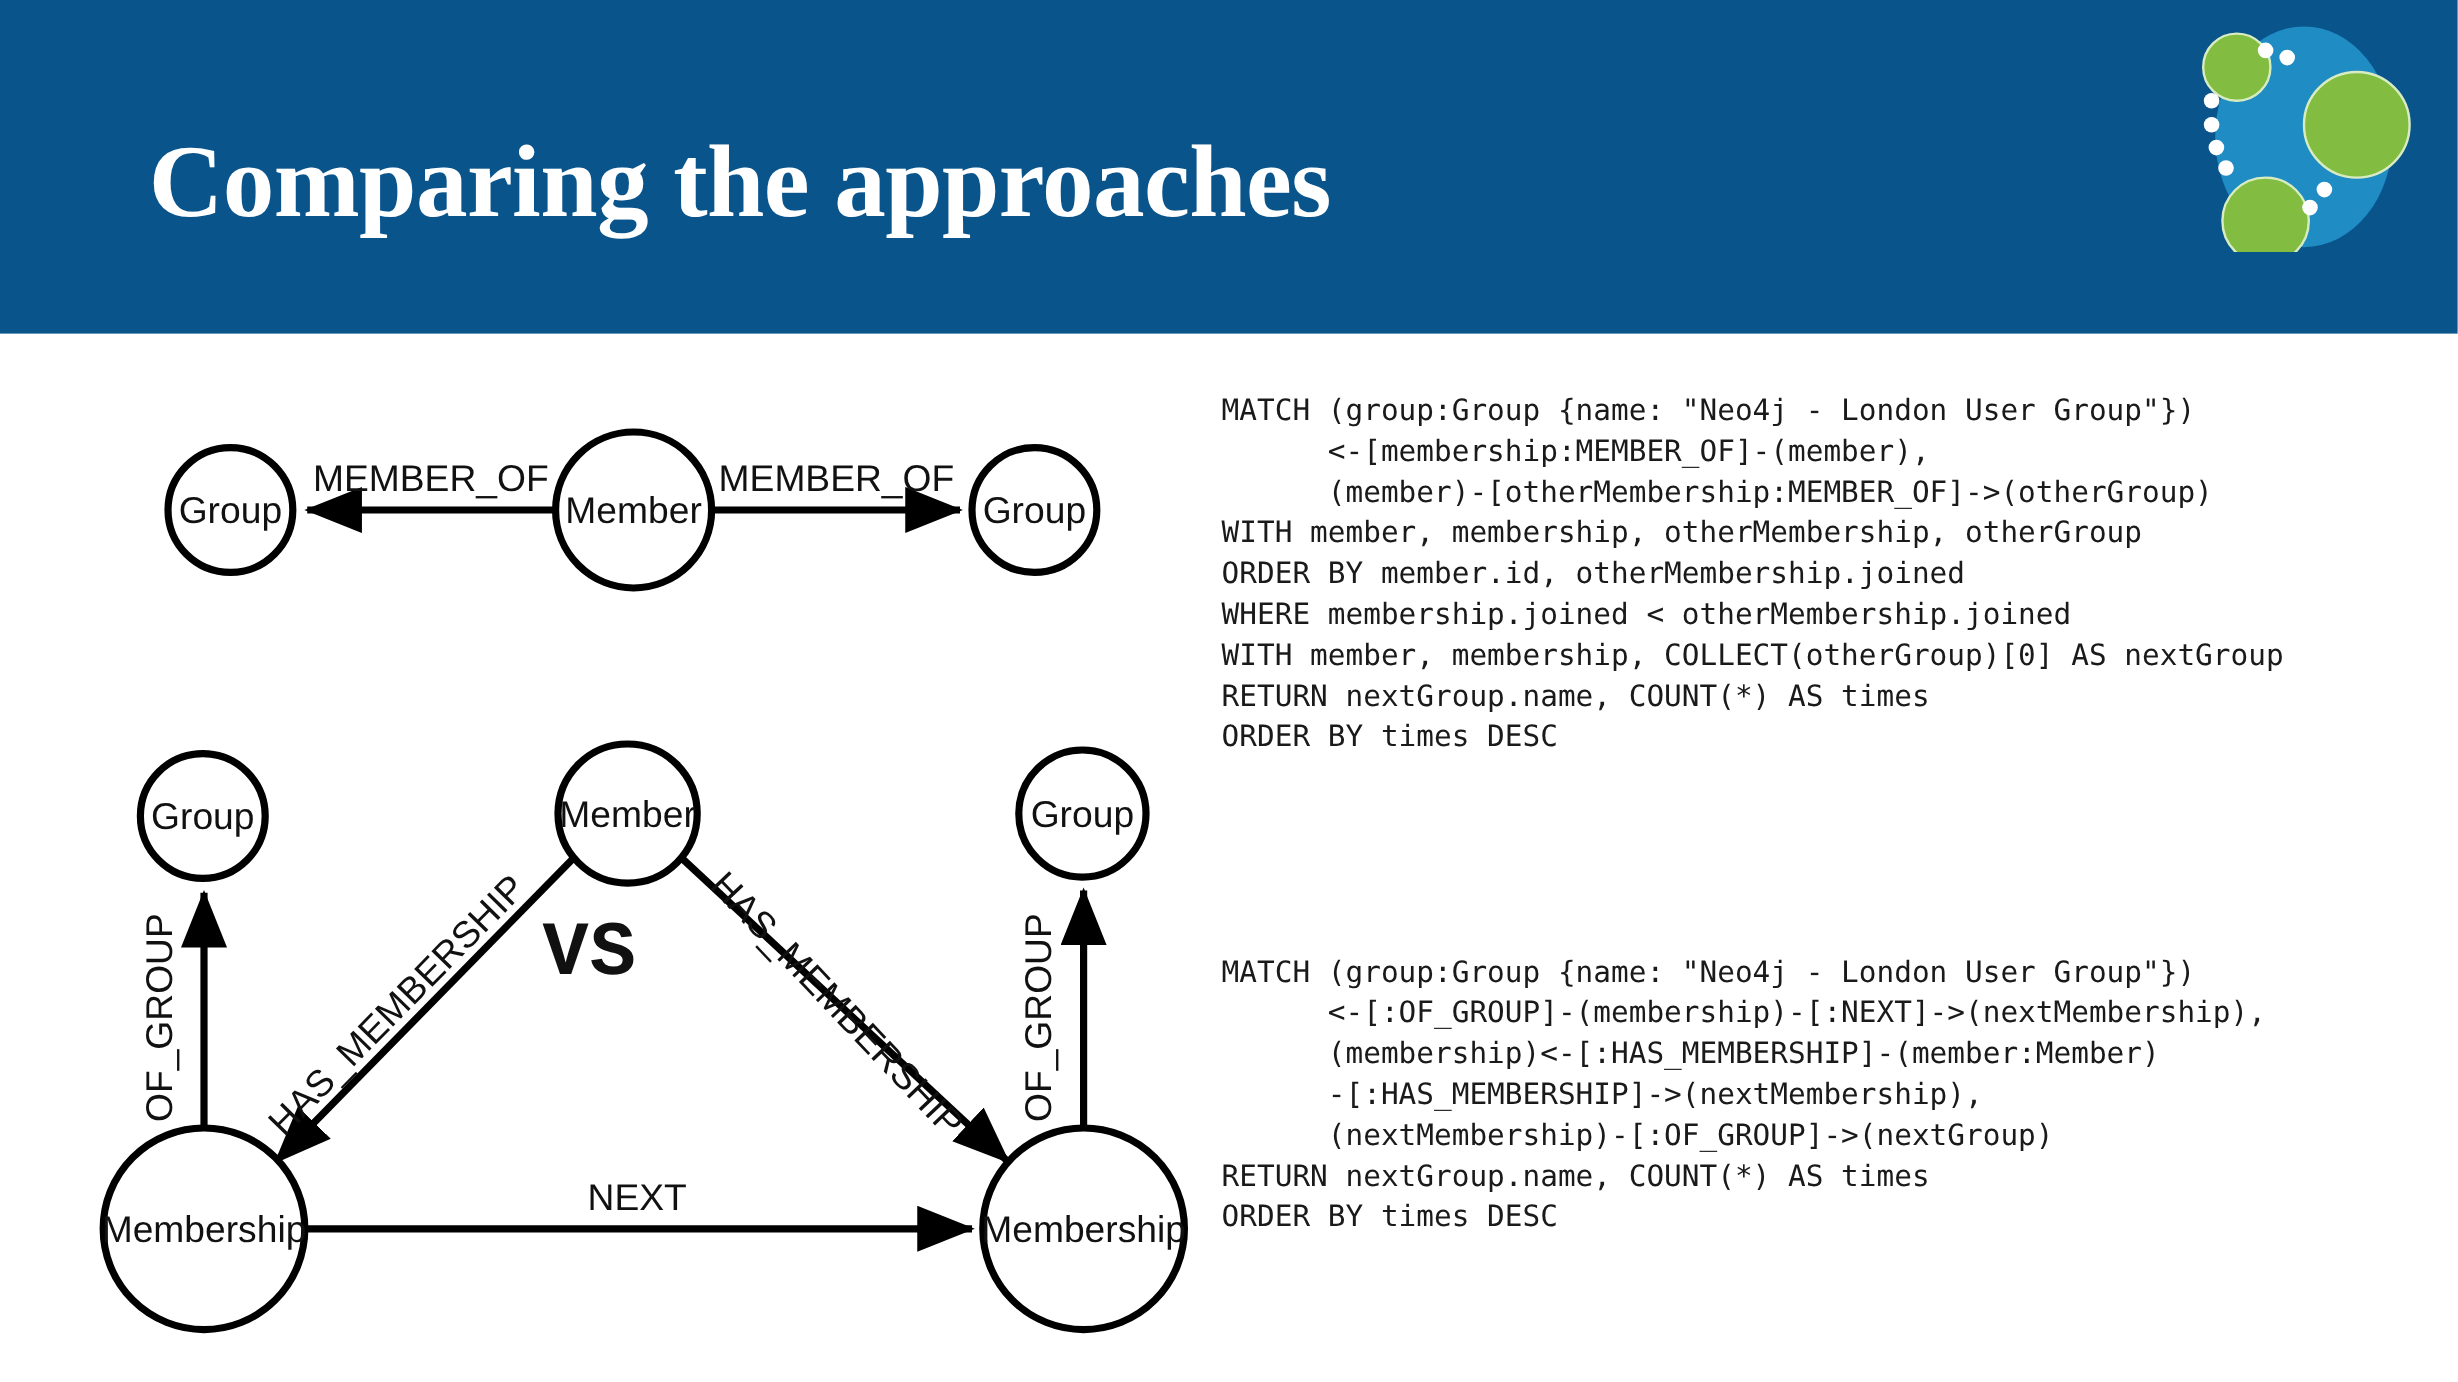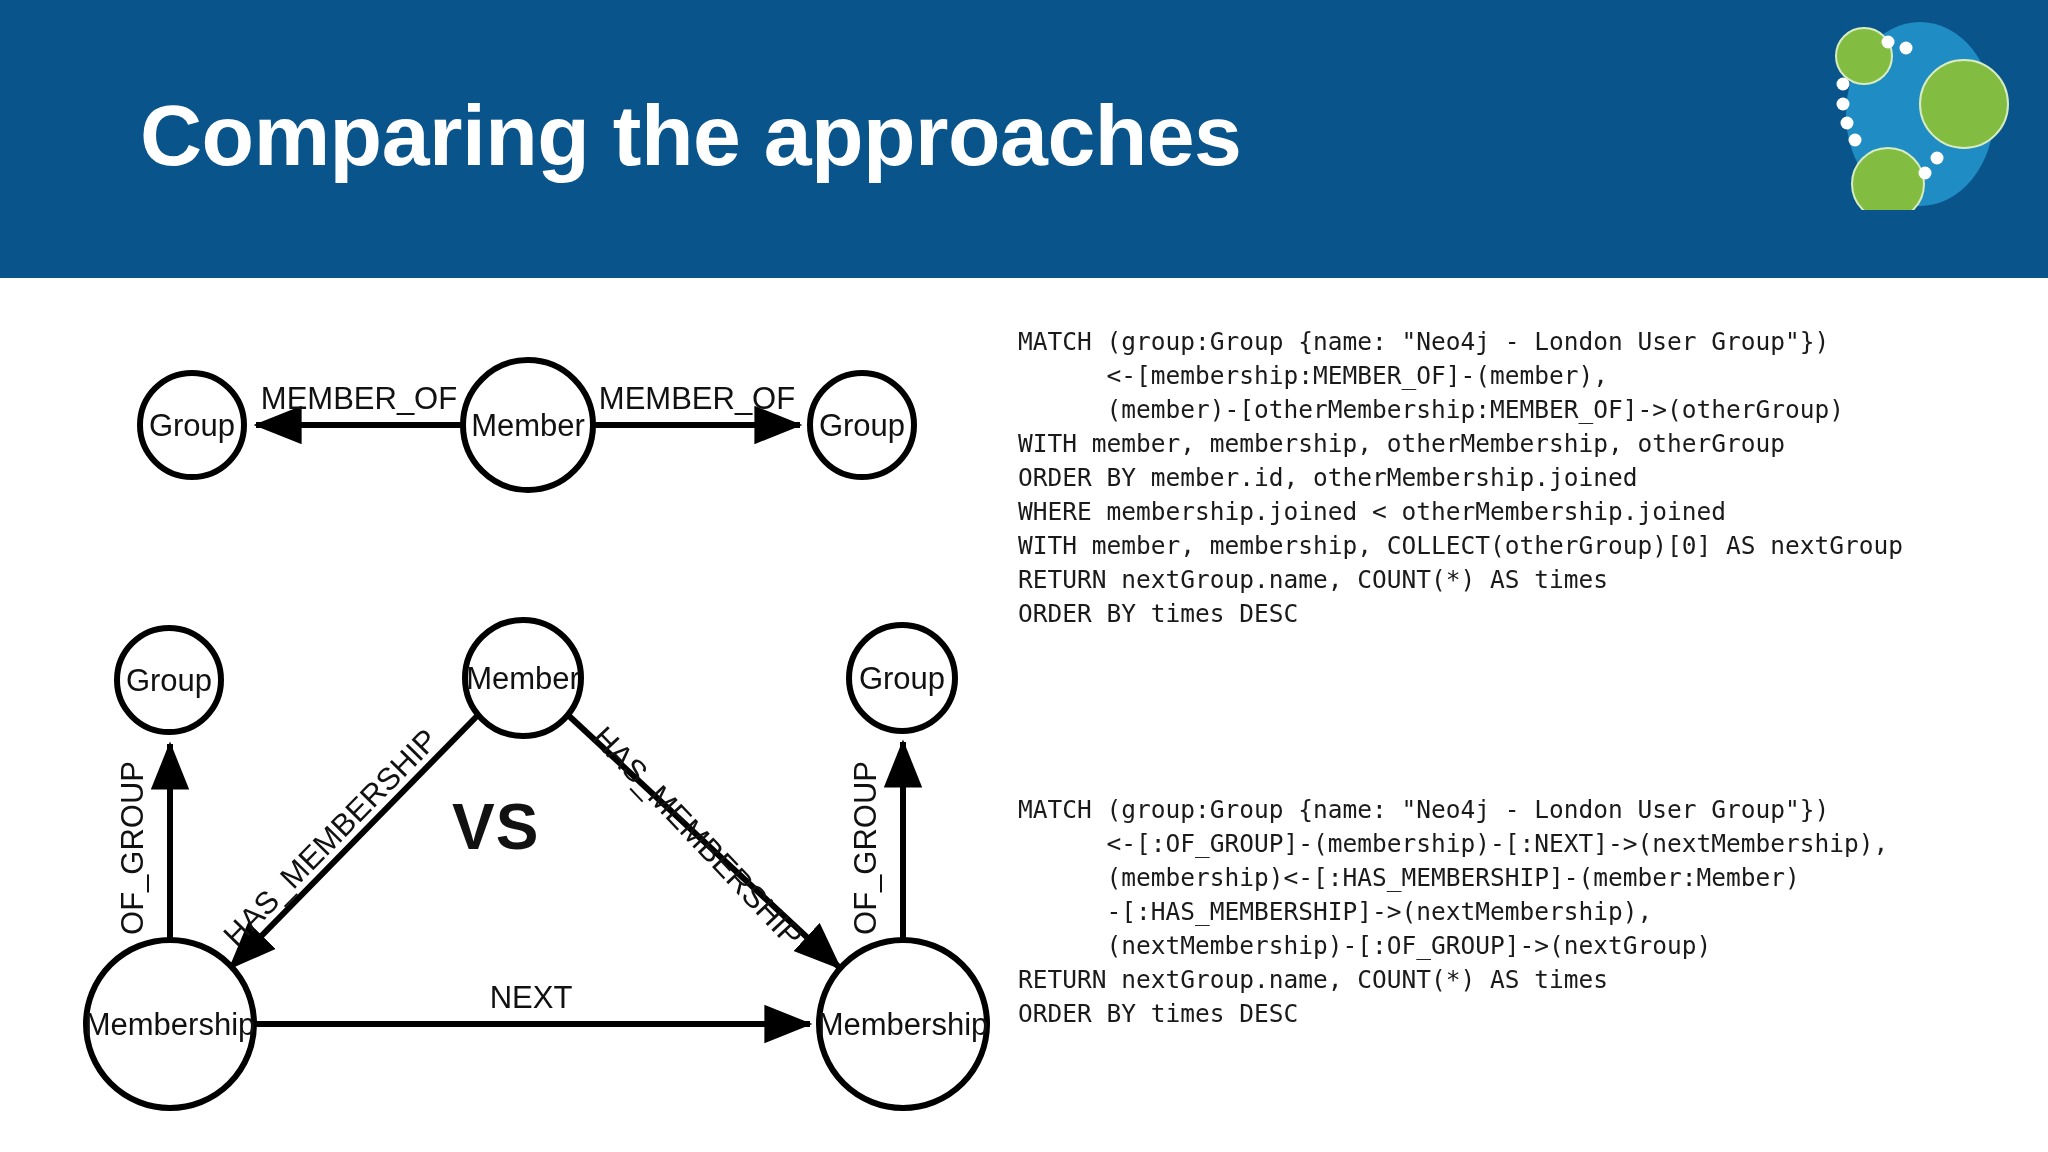--- a/index.html
+++ b/index.html
@@ -26,29 +26,28 @@
     position: absolute;
     left: 0;
     top: 0;
     width: 2048px;
     height: 278px;
     background: #0a548c;
   }
   .header-title {
     position: absolute;
     left: 124px;
-    top: 92px;
-    font-family: Liberation Sans, sans-serif;
+    top: 108px;
+    font-family: Liberation Serif, serif;
     font-size: 86px;
     font-weight: bold;
     color: #ffffff;
     letter-spacing: -0.5px;
     line-height: 1;
     white-space: nowrap;
-    margin-left: 16px;
   }
   .logo {
     position: absolute;
     left: 1812px;
     top: 18px;
     width: 204px;
     height: 192px;
   }
 
   
@@ -56,22 +55,22 @@
     position: absolute;
     left: 0;
     top: 278px;
     width: 1010px;
     height: 874px;
     padding-left: 30px;
   }
   .vs-label {
     position: absolute;
     left: 452px;
-    top: 512px;
-    font-family: Liberation Sans, sans-serif;
+    top: 482px;
+    font-family: Liberation Mono, monospace;
     font-size: 64px;
     font-weight: bold;
     color: #111111;
     letter-spacing: 1px;
   }
 
   
   .code-block {
     position: absolute;
     font-family: "DejaVu Sans Mono", monospace;

